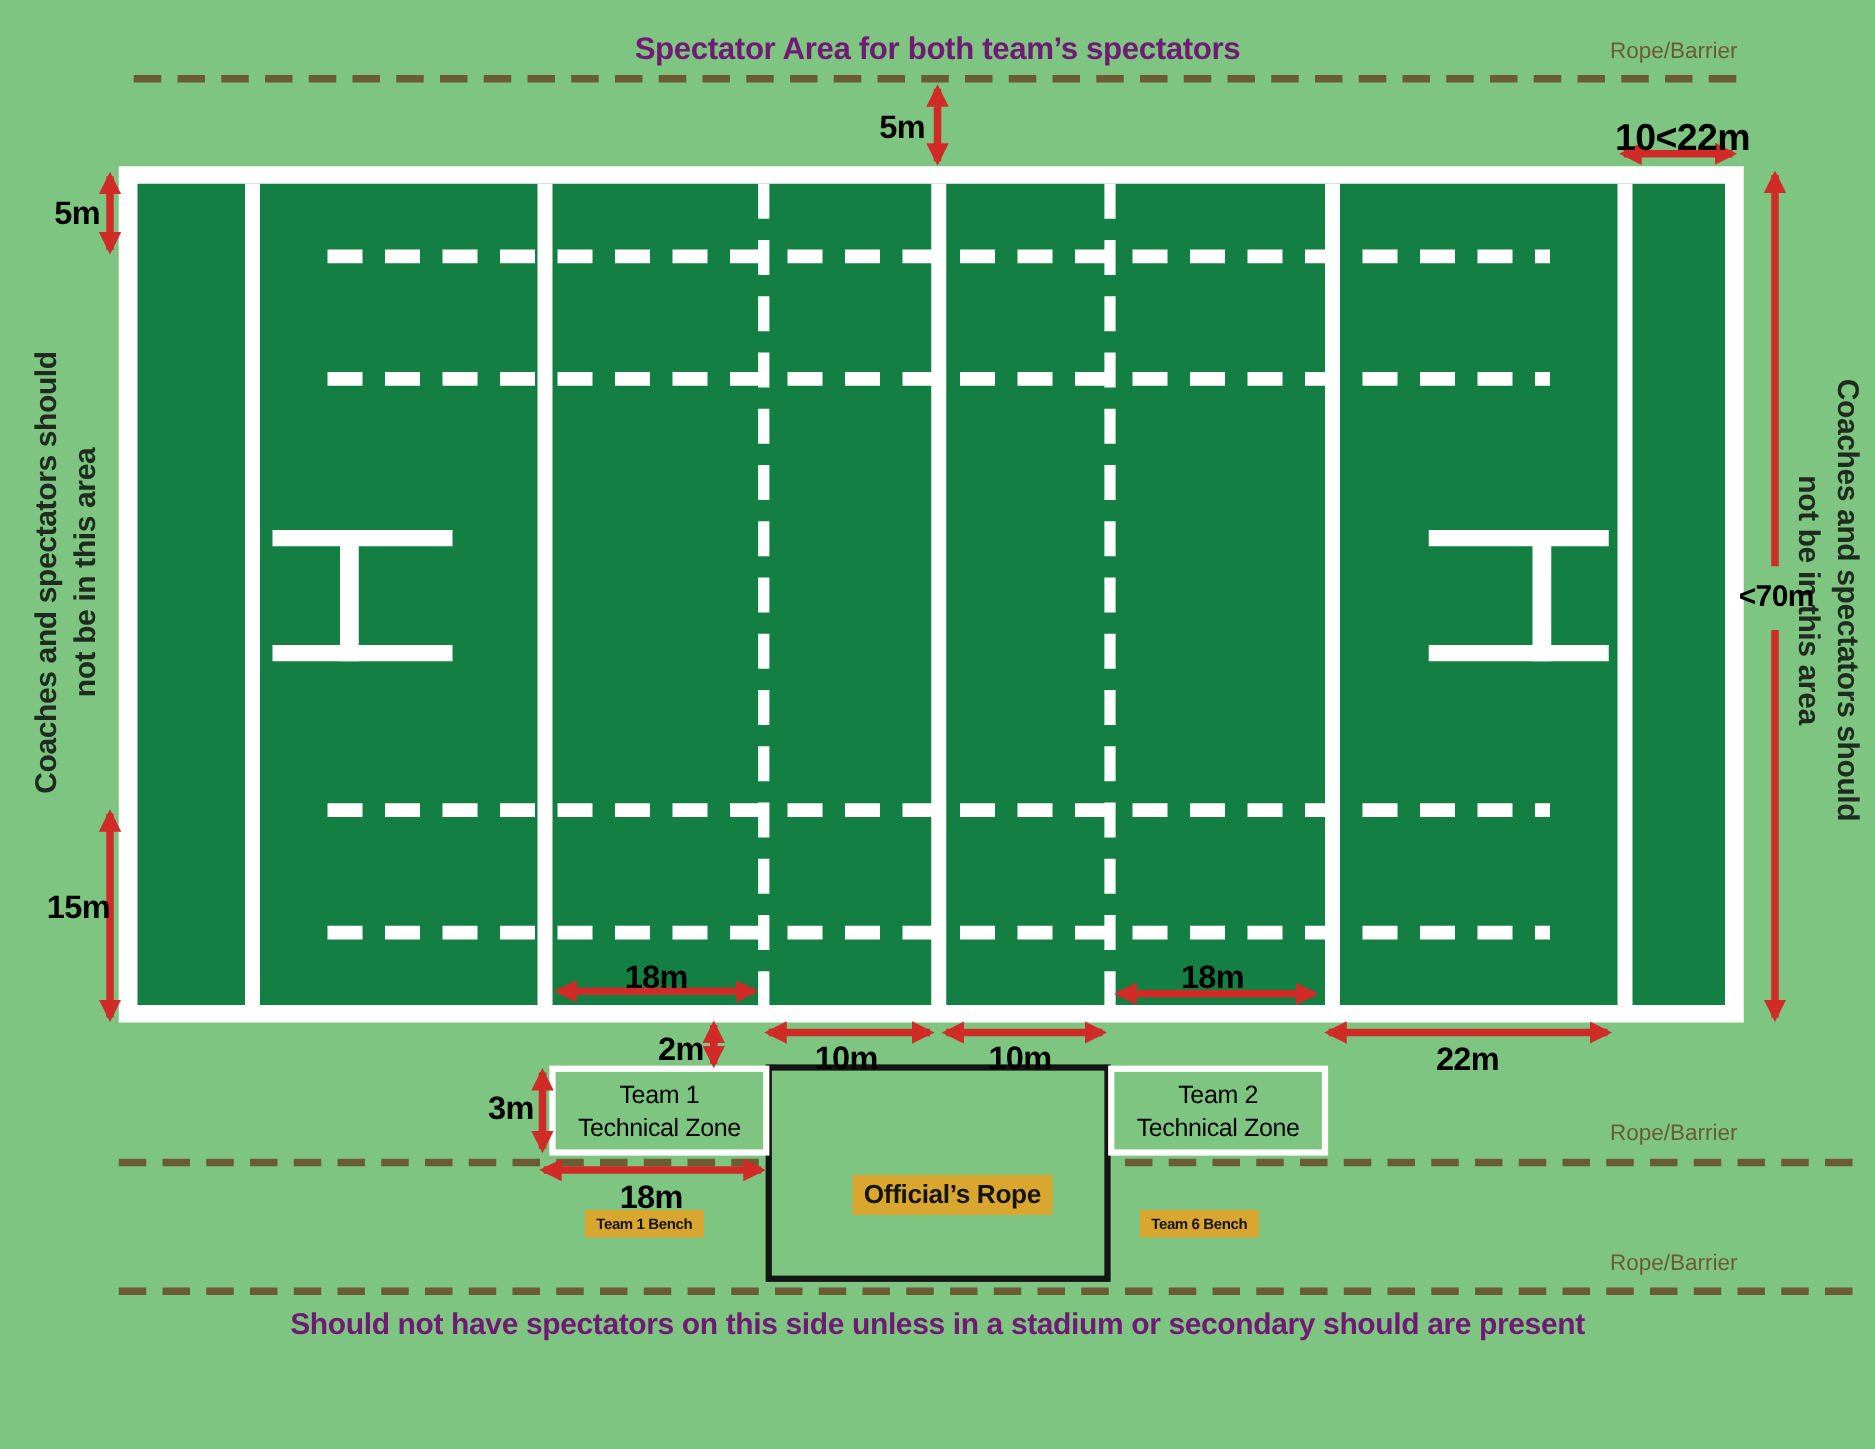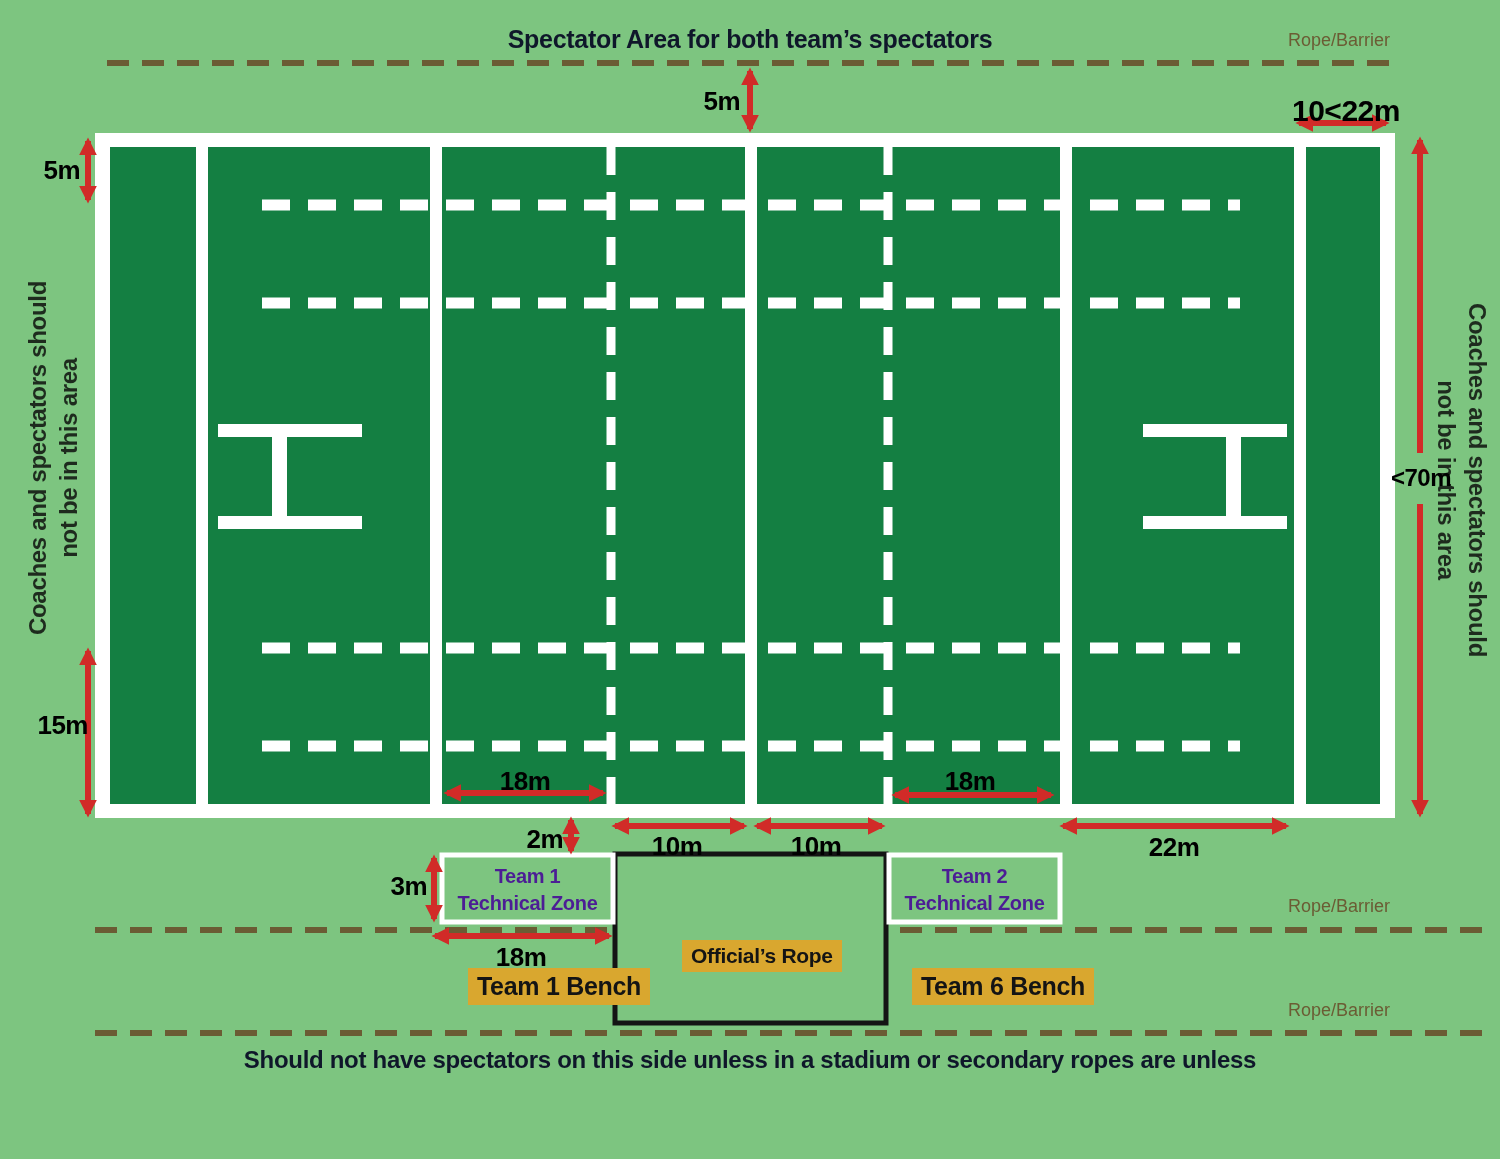--- a/index.html
+++ b/index.html
@@ -3,38 +3,38 @@
 <meta charset="utf-8">
 <style>
   html,body{margin:0;padding:0;background:#7DC580;}
   .stage{
     position:relative;width:1500px;height:1159px;overflow:hidden;
     background:#7DC580;
     font-family:"Liberation Sans","DejaVu Sans",sans-serif;
   }
   .stage svg{position:absolute;left:0;top:0;}
   .lbl{position:absolute;white-space:nowrap;}
-  .dark{color:#0f172a;font-weight:bold;letter-spacing:-0.3px;}
+  .dark{color:#701a75;font-weight:bold;letter-spacing:-0.3px;}
   .red{color:#000000;font-weight:bold;font-size:26px;letter-spacing:-0.5px;}
   .rope{color:#6B5C34;font-size:18px;font-weight:400;}
   .title{left:0;right:0;top:25px;text-align:center;font-size:25px;}
   .footer{left:0;right:0;top:1046px;text-align:center;font-size:24px;}
   .rope-1{left:1150px;width:240px;text-align:right;top:30px;}
   .rope-2{left:1150px;width:240px;text-align:right;top:896px;}
   .rope-3{left:1150px;width:240px;text-align:right;top:1000px;}
   .note{position:absolute;text-align:center;font-weight:bold;font-size:24px;
         color:#1E2B1E;line-height:1.3;width:480px;letter-spacing:-0.3px;}
   .note-left{left:53px;top:458px;transform:translate(-50%,-50%) rotate(-90deg);}
   .note-right{left:1462px;top:480px;transform:translate(-50%,-50%) rotate(90deg);}
-  .zone-text{position:absolute;text-align:center;font-weight:bold;font-size:20px;
-             color:#4c1d95;line-height:1.35;letter-spacing:-0.3px;}
+  .zone-text{position:absolute;text-align:center;font-weight:normal;font-size:20px;
+             color:#000000;line-height:1.35;letter-spacing:-0.3px;}
   .admin-lbl{position:absolute;left:615px;width:271px;top:882px;text-align:center;
              font-weight:bold;font-size:26px;color:#141414;letter-spacing:-0.5px;}
   .gold{position:absolute;background:#D9A72F;color:#141414;font-weight:bold;
-        font-size:25px;padding:4px 9px;letter-spacing:-0.3px;}
+        font-size:12px;padding:4px 9px;letter-spacing:-0.3px;}
   .ra{text-align:right;}
   .ca{text-align:center;}
 </style>
 </head>
 <body>
 
 <div class="stage">
 
   <svg width="1500" height="1159" viewBox="0 0 1500 1159">
     <defs>
@@ -102,21 +102,21 @@
       <line x1="757" y1="826" x2="882" y2="826" marker-start="url(#ar)" marker-end="url(#ar)"></line>
       <line x1="434" y1="858" x2="434" y2="919" marker-start="url(#ar)" marker-end="url(#ar)"></line>
       <line x1="435" y1="936" x2="609" y2="936" marker-start="url(#ar)" marker-end="url(#ar)"></line>
     </g>
   </svg>
 
   <div class="lbl dark title">Spectator Area for both team’s spectators</div>
   <div class="lbl rope rope-1">Rope/Barrier</div>
   <div class="lbl rope rope-2">Rope/Barrier</div>
   <div class="lbl rope rope-3">Rope/Barrier</div>
-  <div class="lbl dark footer">Should not have spectators on this side unless in a stadium or secondary ropes are unless</div>
+  <div class="lbl dark footer">Should not have spectators on this side unless in a stadium or secondary should are present</div>
 
   <div class="note note-left">
     <div>Coaches and spectators should</div>
     <div>not be in this area</div>
   </div>
   <div class="note note-right">
     <div>Coaches and spectators should</div>
     <div>not be in this area</div>
   </div>
 

